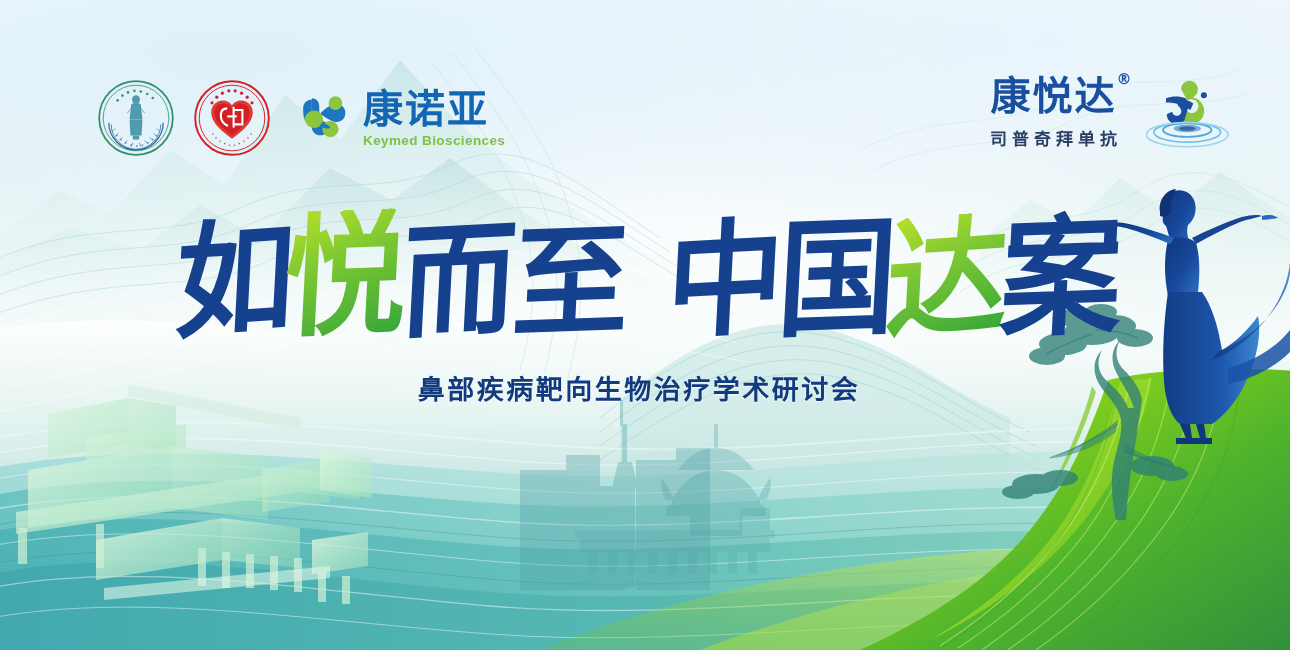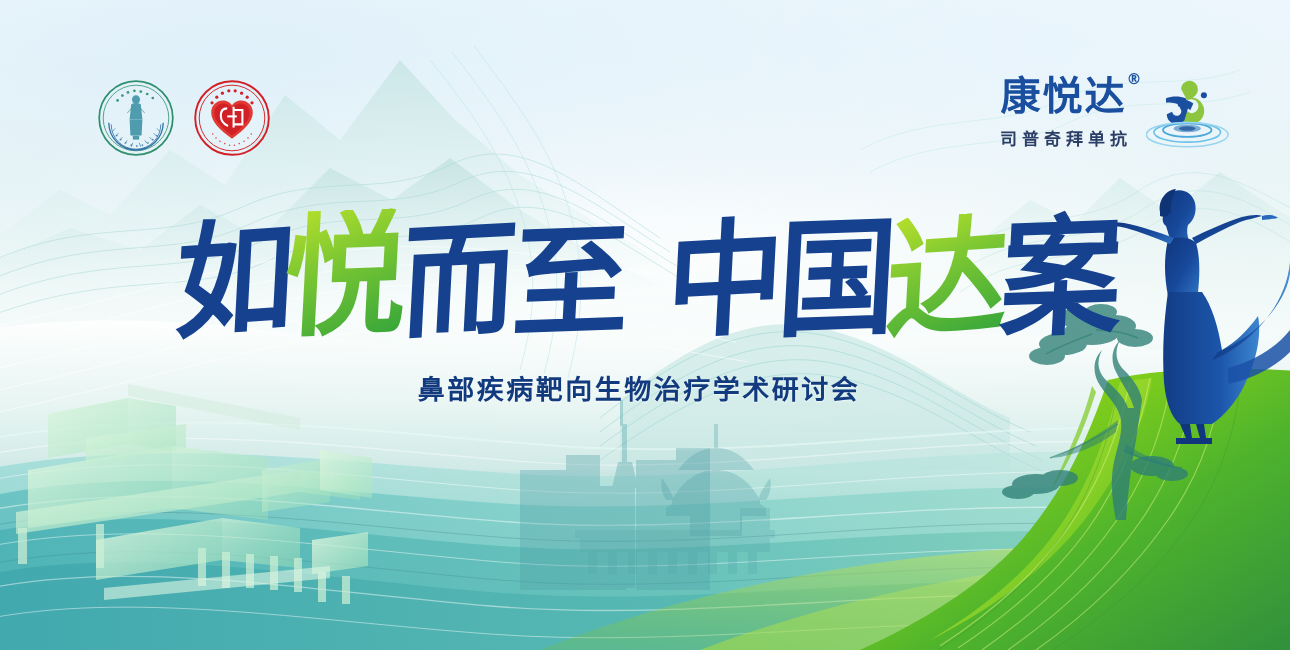--- a/index.html
+++ b/index.html
@@ -59,21 +59,21 @@
     font-family:"DejaVu Sans","Liberation Sans",sans-serif;
   }
   .keymed-en{
     font-size:13.5px;font-weight:700;color:#7ec242;
     letter-spacing:.4px;margin-top:5px;
     font-family:"Liberation Sans",sans-serif;
   }
 
   .brand-right{
     position:absolute;right:60px;top:76px;
-    display:flex;align-items:center;gap:14px;
+    display:flex;align-items:center;gap:24px;
   }
   .brand-words{display:flex;flex-direction:column;align-items:center;}
   .brand-cn{
     position:relative;
     font-size:40px;font-weight:700;color:#1a4fa0;letter-spacing:2px;
     line-height:1;
     font-family:"DejaVu Sans","Liberation Sans",sans-serif;
   }
   .brand-reg{
     position:absolute;right:-17px;top:-4px;
@@ -573,20 +573,36 @@
           <circle cx="47" cy="84" r="1"></circle>
             <circle cx="53" cy="84" r="1"></circle>
           <circle cx="59" cy="82" r="1"></circle>
             <circle cx="65" cy="79" r="1"></circle>
           <circle cx="70" cy="75" r="1"></circle>
             <circle cx="74" cy="70" r="1"></circle>
         </g>
       </svg>
     </div>
 
+    <div class="keymed">
+      <div class="keymed-mark">
+        <svg viewBox="0 0 100 100" aria-hidden="true">
+          <path d="M32,18 C40,18 44,24 44,32 L44,44 C52,36 60,30 68,28 C78,26 86,32 86,42 C86,52 78,58 68,56 C60,54 52,48 44,42 L44,56 C50,54 56,56 58,62 C60,70 54,78 46,78 C38,78 32,72 32,64 Z" fill="#1d76bf"></path>
+          <path d="M18,34 C18,26 24,20 32,20 L32,40 C26,42 22,46 20,52 C18,46 18,40 18,34 Z" fill="#1d76bf"></path>
+          <path d="M20,52 C22,44 28,38 36,38 C44,38 50,44 50,52 C50,60 44,66 36,66 C28,66 22,60 20,52 Z" fill="#8cc63f"></path>
+          <circle cx="70" cy="26" r="11" fill="#8cc63f"></circle>
+          <circle cx="62" cy="68" r="13" fill="#8cc63f"></circle>
+          <path d="M46,60 C52,58 58,60 62,66 C56,68 50,66 46,62 Z" fill="#1d76bf"></path>
+        </svg>
+      </div>
+      <div class="keymed-words">
+        <div class="keymed-cn">康诺亚</div>
+        <div class="keymed-en">Keymed Biosciences</div>
+      </div>
+    </div>
   </div>
 
   <div class="brand-right">
     <div class="brand-words">
       <div class="brand-cn">
         <span>康悦达</span>
         <span class="brand-reg">®</span>
       </div>
       <div class="brand-sub">司普奇拜单抗</div>
     </div>

